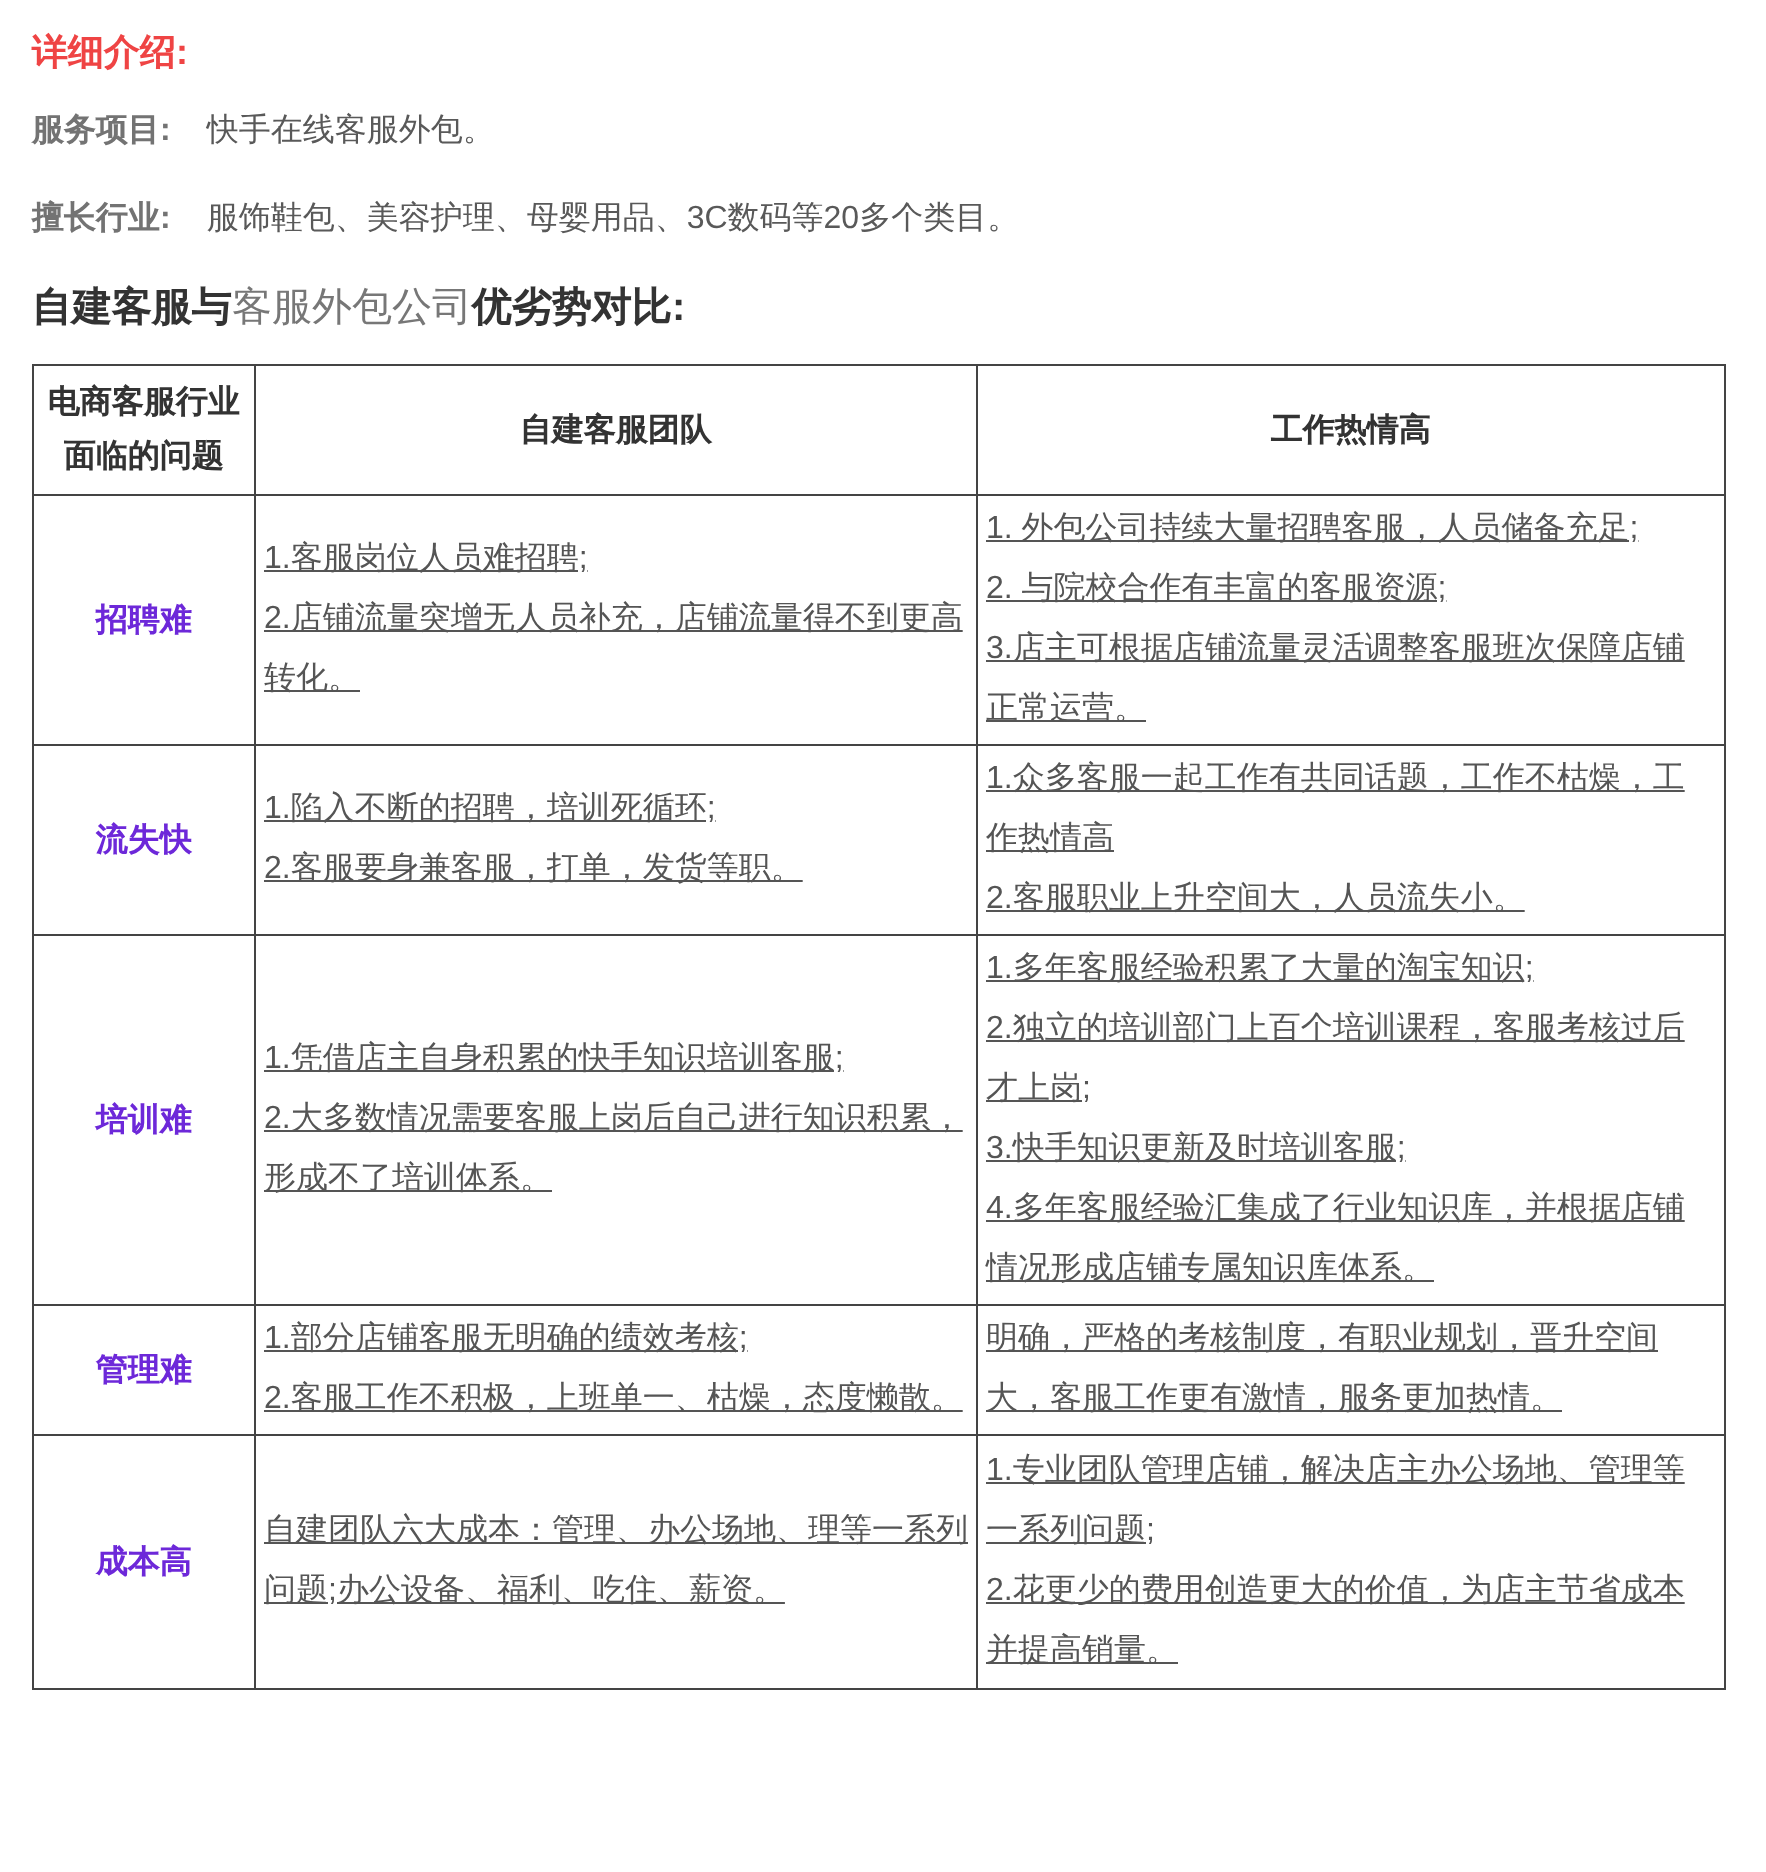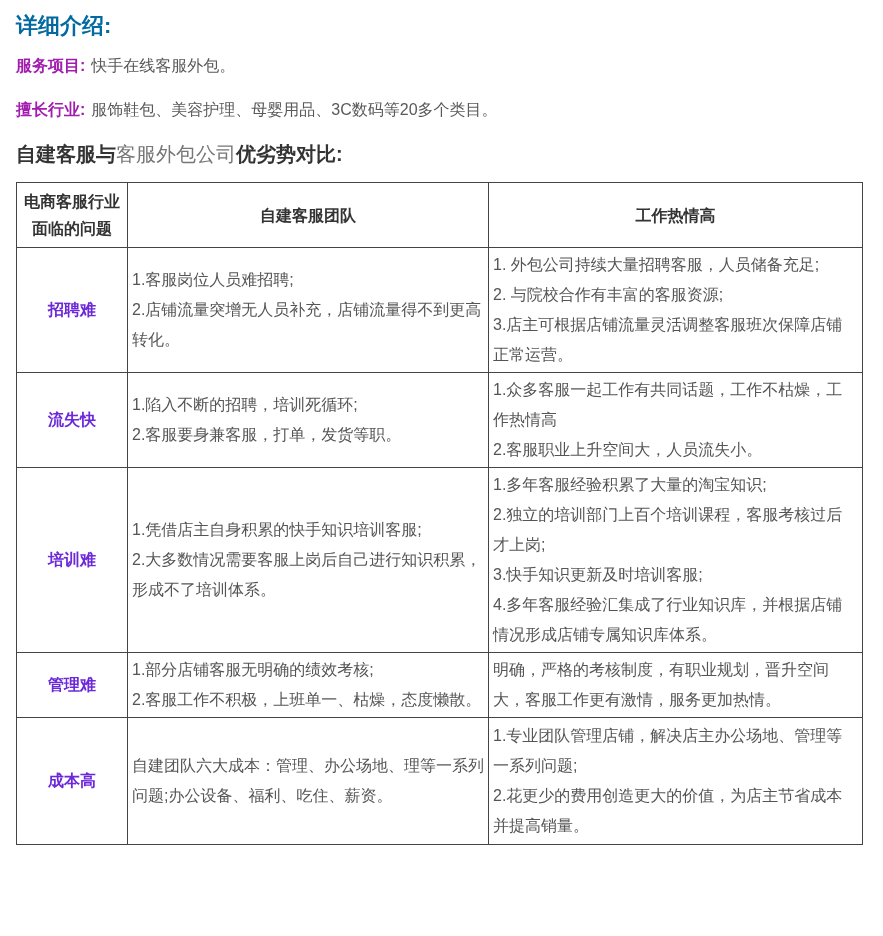--- a/index.html
+++ b/index.html
@@ -7,37 +7,37 @@
     padding: 0;
     background: #ffffff;
     font-family: "Liberation Sans", "DejaVu Sans", sans-serif;
   }
   .doc {
     width: 883px;
     box-sizing: border-box;
     padding: 14px 20px 20px 16px;
   }
   .doc-title {
-    font-size: 22px;
+    font-size: 18px;
     font-weight: bold;
-    color: #0369a1;
+    color: #ef4444;
     line-height: 24px;
     margin: 0 0 6px 0;
   }
   .para {
     font-size: 16px;
     line-height: 44px;
     margin: 0;
     color: #595959;
     word-break: break-all;
   }
   .para .label {
     font-weight: bold;
-    color: #a21caf;
-    margin-right: 6px;
+    color: #737373;
+    margin-right: 18px;
   }
   .cmp-heading {
     font-size: 20px;
     line-height: 44px;
     margin: 0;
     font-weight: bold;
     color: #333333;
     word-break: break-all;
   }
   .cmp-heading .keyword {
@@ -71,20 +71,21 @@
     color: #6d28d9;
     text-align: center;
     padding: 2px 4px;
   }
   .cmp-table td.detail-cell {
     color: #555555;
     text-align: left;
     line-height: 30px;
     padding: 2px 4px;
     white-space: pre-line;
+    text-decoration: underline;
   }
   .col-problem { width: 111px; }
   .col-self    { width: 361px; }
   .col-out     { width: 374px; }
   .row-h1 { height: 109px; }
   .row-h2 { height: 81px; }
   .row-h3 { height: 157px; }
   .row-h4 { height: 61px; }
   .row-h5 { height: 127px; }
 </style>

